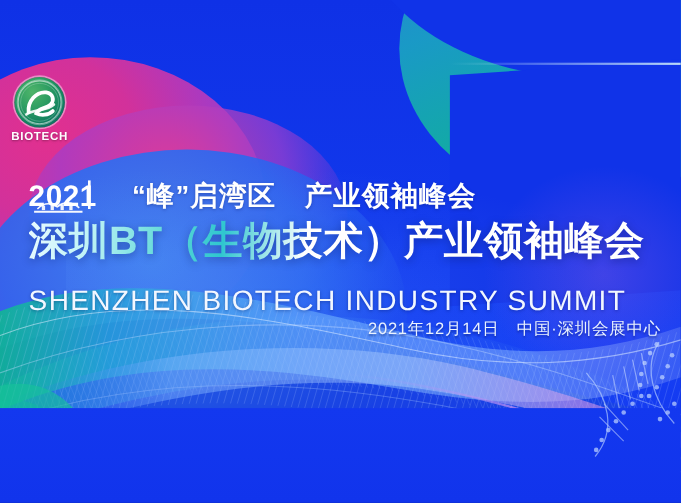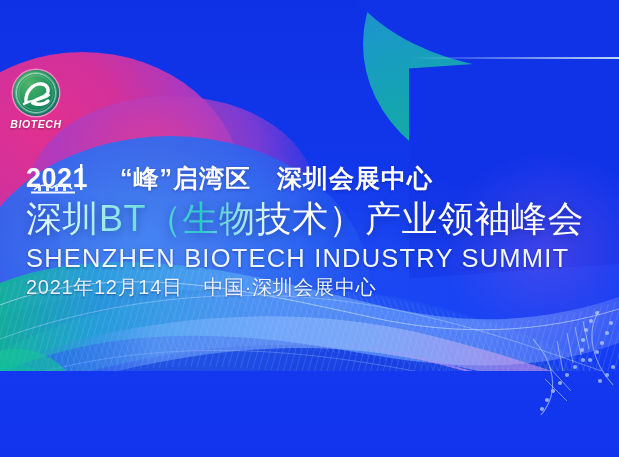--- a/index.html
+++ b/index.html
@@ -131,21 +131,20 @@
     position:absolute;left:0;top:0;width:46px;height:46px;
   }
   .logo-word{
     margin-top:2px;
     font-size:10.5px;
     font-weight:bold;
     letter-spacing:.6px;
     color:#ffffff;
     text-shadow:0 1px 2px rgba(0,0,0,.35);
     font-family:"Liberation Sans",sans-serif;
-    font-style:italic;
   }
 
   
   .content{
     position:absolute;
     left:26px;top:160px;
     width:575px;
   }
   .line-kicker{
     display:flex;align-items:center;
@@ -163,47 +162,48 @@
     font-size:25px;
     font-weight:bold;
     color:#ffffff;
     letter-spacing:1px;
     line-height:34px;
     white-space:nowrap;
     text-shadow:0 1px 3px rgba(5,20,90,.35);
   }
   .title-cn{
     font-size:36px;
-    font-weight:normal;
+    font-weight:bold;
     letter-spacing:0.5px;
     line-height:42px;
     white-space:nowrap;
     background:linear-gradient(100deg,#E8FAFF 0%,#BFF3F6 10%,#5FD8D8 22%,#2FC6CF 31%,#FFFFFF 44%,#FFFFFF 100%);
     -webkit-background-clip:text;
     background-clip:text;
     color:transparent;
     -webkit-text-fill-color:transparent;
     filter:drop-shadow(0 2px 4px rgba(4,18,85,.4));
-    margin-bottom:2px;
+    margin-bottom:18px;
   }
   .title-en{
     font-size:25.5px;
     font-weight:500;
     letter-spacing:1.2px;
     line-height:32px;
     white-space:nowrap;
     color:#F2F7FF;
     text-shadow:0 1px 3px rgba(5,20,90,.4);
   }
   .meta{
-    font-size:20px;
+    font-size:15px;
     letter-spacing:.7px;
     color:#EAF2FF;
     white-space:nowrap;
     text-shadow:0 1px 2px rgba(5,20,90,.45);
+    text-align:right;
   }
 </style>
 </head>
 <body>
 
 <div class="poster">
 
   <div class="bg-base"></div>
   <div class="blob-magenta"></div>
   <div class="blob-magenta2"></div>
@@ -354,21 +354,21 @@
           </g>
           <g fill="#FFFFFF" opacity=".9">
             <rect x="12" y="26" width="3" height="4"></rect>
             <rect x="20" y="25" width="3" height="5"></rect>
             <rect x="29" y="25" width="3" height="5"></rect>
             <rect x="37" y="26" width="3" height="4"></rect>
           </g>
           <rect x="54" y="3" width="2.4" height="26" fill="#FFFFFF"></rect>
         </svg>
       </span>
-      <span class="kicker-text">“峰”启湾区　深圳会展中心</span>
+      <span class="kicker-text">“峰”启湾区　产业领袖峰会</span>
     </div>
 
     <div class="title-cn">深圳BT（生物技术）产业领袖峰会</div>
 
     <div class="title-en">SHENZHEN BIOTECH INDUSTRY SUMMIT</div>
 
     <div class="meta">2021年12月14日　中国·深圳会展中心</div>
   </div>
 
 </div>

